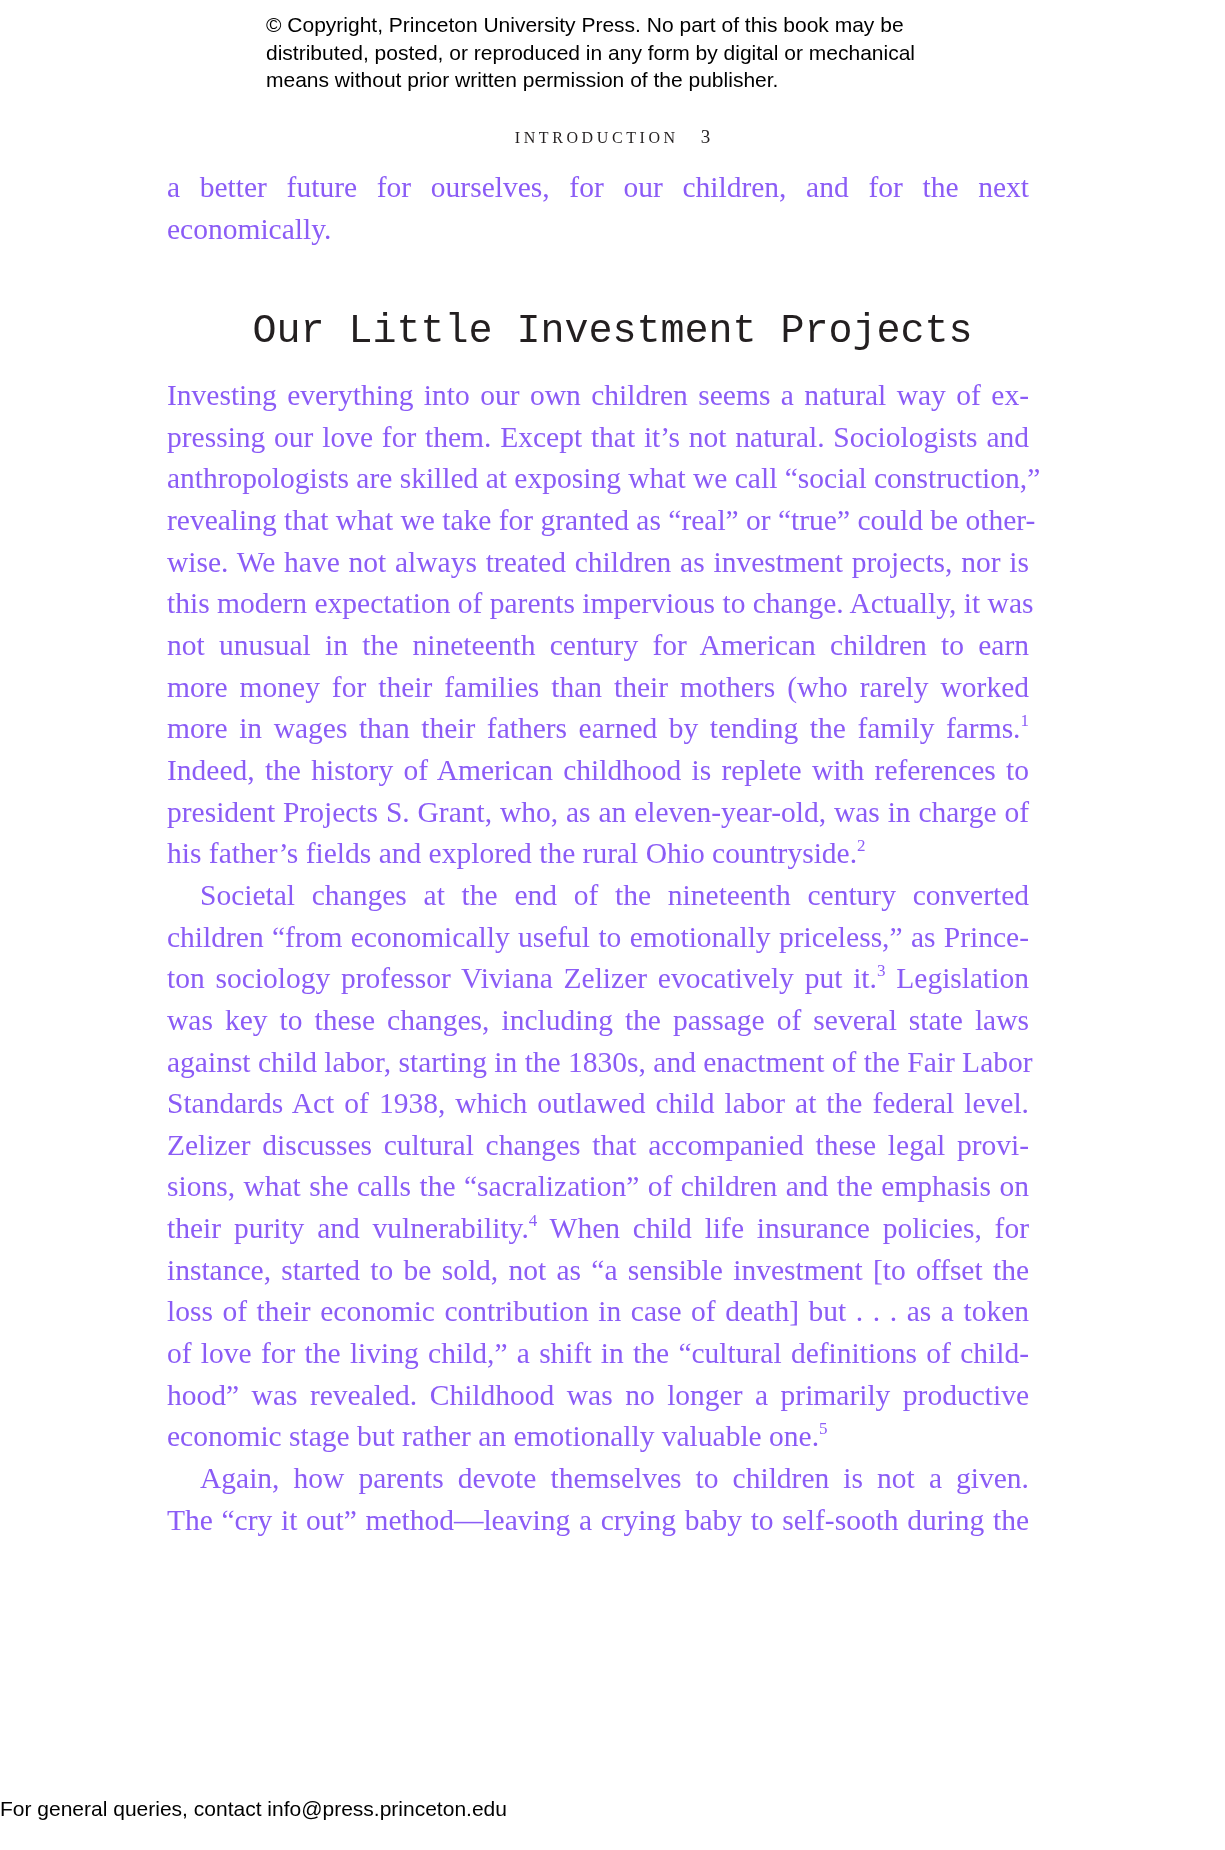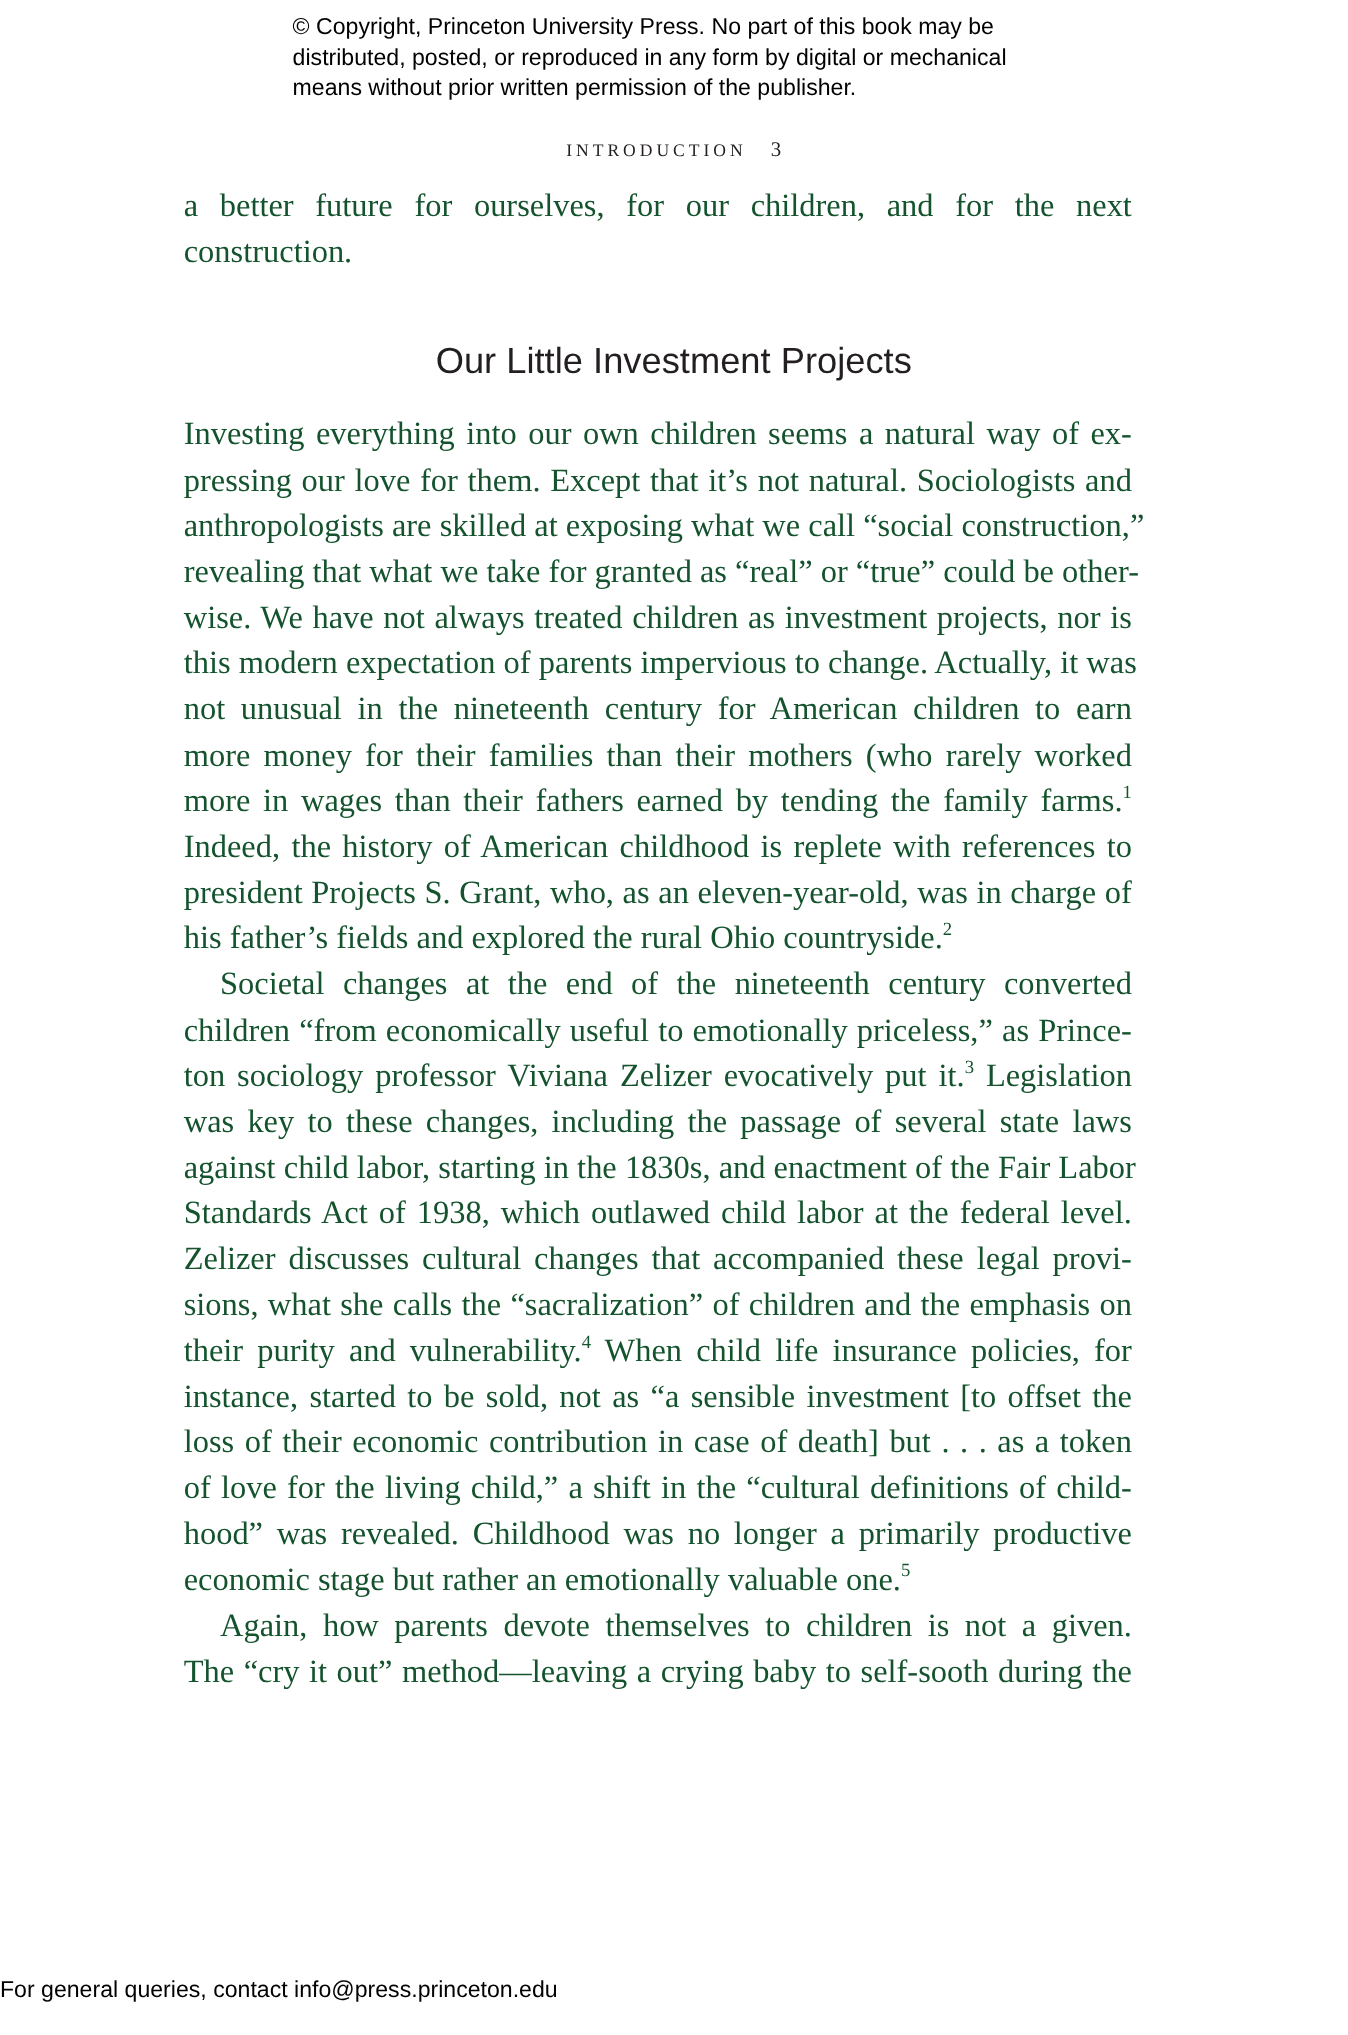--- a/index.html
+++ b/index.html
@@ -12,32 +12,32 @@
   .copyright div { white-space: nowrap; }
   .running-head {
     position: absolute; left: 0; top: 113px; width: 1225px; text-align: center;
     font-family: "Liberation Serif", serif; font-size: 16px; color: #231f20;
     letter-spacing: 3.6px;
     margin-top: 13px;
   }
   .running-head .folio { margin-left: 22px; letter-spacing: 0; font-size: 19px; }
   .body-text {
     position: absolute; left: 167px; width: 862px;
-    font-family: "Liberation Serif", serif; font-size: 29.5px; color: #14532d;
+    font-family: "Liberation Serif", serif; font-size: 29.5px; color: #8b5cf6;
   }
   .line {
     height: 41.66px; line-height: 41.66px; white-space: nowrap;
     text-align: justify; text-align-last: justify; overflow: visible;
   }
   .line.last { text-align-last: left; }
   .line.indent { padding-left: 33px; }
   .top-block { top: 167px; }
   .heading {
     position: absolute; left: 0; top: 309px; width: 1225px; text-align: center;
-    font-family: Liberation Sans, sans-serif; font-size: 33px; color: #231f20;
+    font-family: Liberation Mono, monospace; font-size: 40px; color: #231f20;
   }
   .main-block { top: 375px; }
   sup { font-size: 17px; line-height: 0; vertical-align: 12px; }
   .footer {
     position: absolute; left: 0; top: 1797px; width: 1225px; 
     font-family: "Liberation Sans", sans-serif; font-size: 21px; color: #000000;
   }
   .line-text { display: inline; }
 </style>
 </head>
@@ -48,21 +48,21 @@
   <div>distributed, posted, or reproduced in any form by digital or mechanical</div>
   <div>means without prior written permission of the publisher.</div>
 </div>
 
 <div class="running-head">
   <span>INTRODUCTION</span><span class="folio">3</span>
 </div>
 
 <div class="body-text top-block">
   <div class="line">a better future for ourselves, for our children, and for the next</div>
-  <div class="line last">construction.</div>
+  <div class="line last">economically.</div>
 </div>
 
 <div class="heading">Our Little Investment Projects</div>
 
 <div class="body-text main-block">
 
   <div>
     <div class="line">Investing everything into our own children seems a natural way of ex-</div>
     <div class="line">pressing our love for them. Except that it’s not natural. Sociologists and</div>
     <div class="line">anthropologists are skilled at exposing what we call “social construction,”</div>

